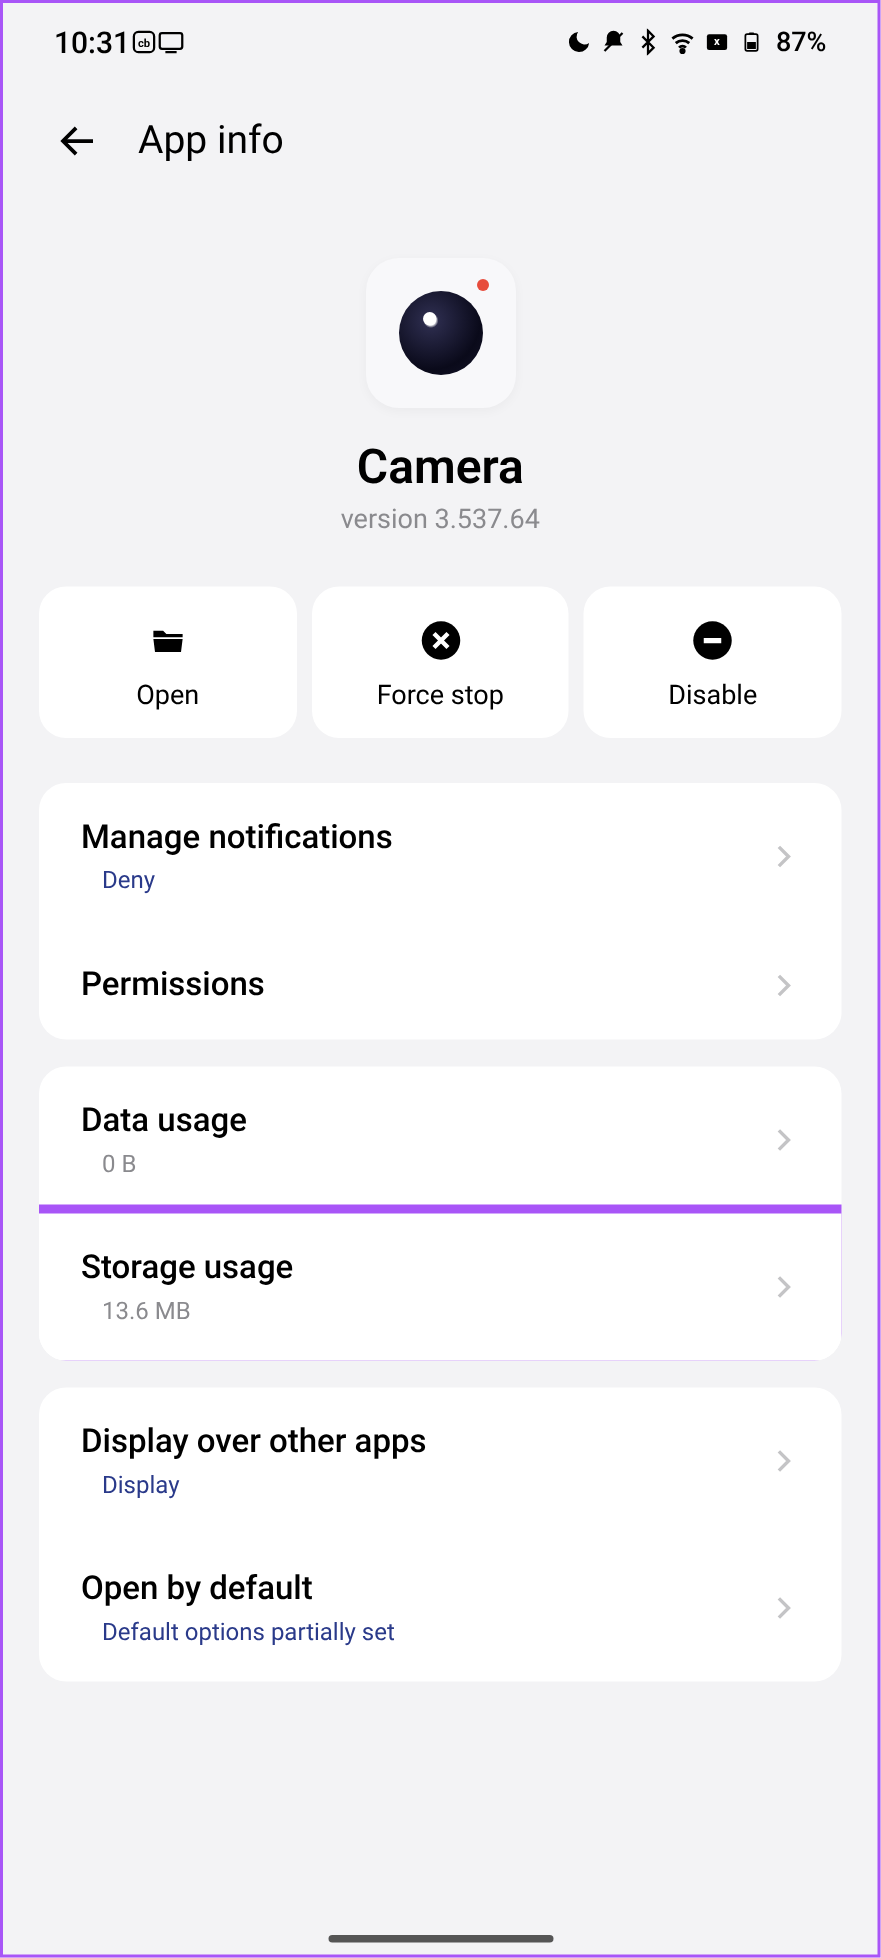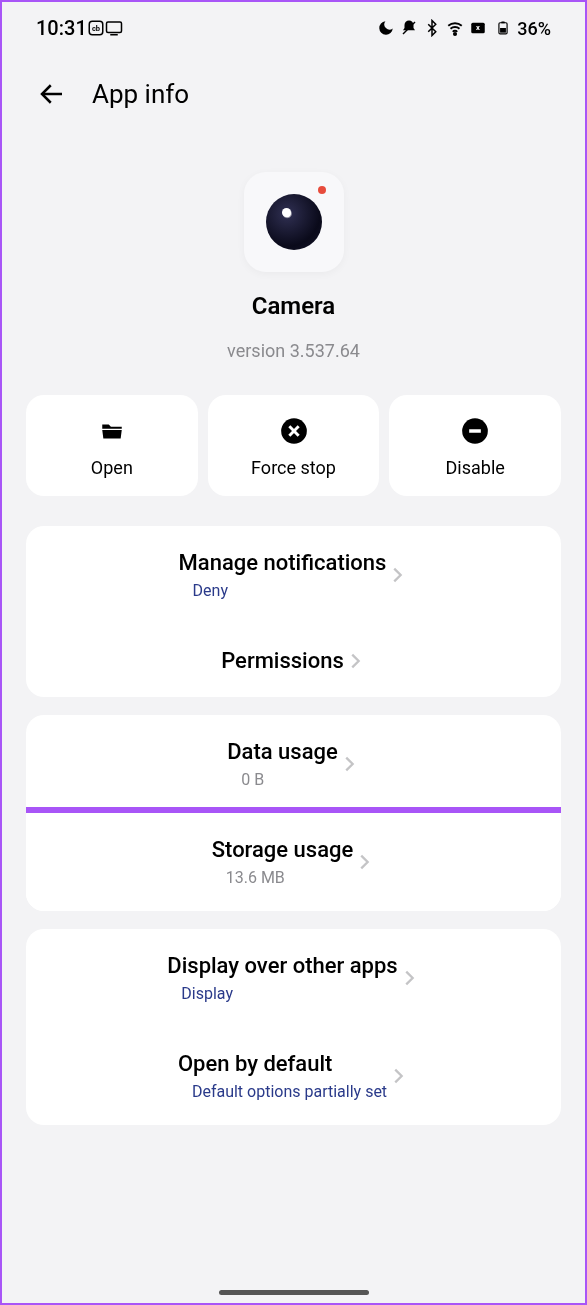--- a/index.html
+++ b/index.html
@@ -1,37 +1,37 @@
 <!DOCTYPE html>
 <html><head>
   <meta charset="utf-8">
   <style>
     * { margin: 0; padding: 0; box-sizing: border-box; font-family: -apple-system, BlinkMacSystemFont, 'Segoe UI', Roboto, sans-serif; }
     body { width: 587px; height: 1305px; background: #f3f3f5; border: 2px solid #a855f7; position: relative; overflow: hidden; }
     .status-bar { display: flex; justify-content: space-between; align-items: center; padding: 10px 34px; height: 52px; }
     .status-left { display: flex; align-items: center; font-size: 20px; font-weight: 500; }
     .status-right { display: flex; align-items: center; gap: 7px; font-size: 18px; font-weight: 500; }
     .status-icons { display: flex; gap: 5px; align-items: center; }
-    .small-ico { width: 18px; height: 18px; display: inline-flex; align-items: center; justify-content: flex-end; }
+    .small-ico { width: 18px; height: 18px; display: inline-flex; align-items: center; justify-content: center; }
     .header { display: flex; align-items: center; gap: 24px; padding: 24px 34px 12px; }
     .back-btn { width: 32px; height: 32px; display: flex; align-items: center; justify-content: center; }
     .header-title { font-size: 26px; font-weight: 400; color: #000; }
     .app-section { text-align: center; padding: 50px 20px 34px; }
     .app-icon-wrap { width: 100px; height: 100px; margin: 0 auto 20px; background: #f8f8fa; border-radius: 22px; display: flex; align-items: center; justify-content: center; position: relative; box-shadow: 0 2px 8px rgba(0,0,0,0.04); }
     .lens { width: 56px; height: 56px; border-radius: 50%; background: radial-gradient(circle at 38% 35%, #fff 0%, #fff 6%, #2a2a4a 10%, #0a0a1a 65%, #15152a 100%); position: relative; }
     .lens::after { content: ''; position: absolute; width: 9px; height: 9px; border-radius: 50%; background: #fff; top: 14px; left: 16px; }
     .red-dot { position: absolute; width: 8px; height: 8px; border-radius: 50%; background: #e74c3c; top: 14px; right: 18px; }
-    .app-name { font-size: 24px; font-weight: 600; color: #000; margin-bottom: 20px; }
+    .app-name { font-size: 32px; font-weight: 600; color: #000; margin-bottom: 6px; }
     .app-version { font-size: 18px; color: #8a8a8e; }
     .action-row { display: flex; gap: 10px; padding: 0 24px; margin-bottom: 30px; }
     .action-card { flex: 1; background: #fff; border-radius: 18px; padding: 22px 8px 18px; text-align: right; display: flex; flex-direction: column; align-items: center; gap: 12px; }
     .action-ico { width: 28px; height: 28px; display: flex; align-items: center; justify-content: center; }
     .action-label { font-size: 18px; color: #000; }
     .list-card { background: #fff; border-radius: 18px; margin: 0 24px 18px; overflow: hidden; }
-    .list-row { display: flex; align-items: center; justify-content: center; padding: 24px 28px; position: relative; }
+    .list-row { display: flex; align-items: center; justify-content: space-between; padding: 24px 28px; position: relative; }
     .list-body { display: flex; flex-direction: column; gap: 6px; }
     .list-title { font-size: 22px; font-weight: 500; color: #000; }
     .list-sub { font-size: 16px; color: #8a8a8e; margin-left: 14px; }
     .list-sub.blue { color: #2a3a8a; }
     .chevron { width: 22px; height: 22px; color: #c4c4c6; }
     .highlight { border: 6px solid #a855f7; margin: -6px; border-radius: 2px; position: relative; z-index: 5; background: #fff; }
     .gesture-bar { position: absolute; bottom: 8px; left: 50%; transform: translateX(-50%); width: 150px; height: 5px; background: #555; border-radius: 3px; }
   </style>
 </head>
 <body>
@@ -83,21 +83,21 @@
           </svg>
         </span>
       <span class="small-ico">
           <svg viewBox="0 0 24 24" width="14" height="22">
             <rect x="5" y="3" width="14" height="19" rx="2" fill="none" stroke="#000" stroke-width="2"></rect>
             <rect x="9" y="1" width="6" height="3" rx="1" fill="#000"></rect>
             <rect x="7" y="12" width="10" height="8" fill="#000"></rect>
           </svg>
         </span>
     </div>
-    <span>36%</span>
+    <span>87%</span>
   </div>
 </div>
 
 <div class="header">
   <div class="back-btn">
     <svg viewBox="0 0 24 24" width="30" height="30" fill="none" stroke="#000" stroke-width="2">
         <line x1="20" y1="12" x2="4" y2="12"></line>
         <polyline points="11 5 4 12 11 19"></polyline>
       </svg>
   </div>

